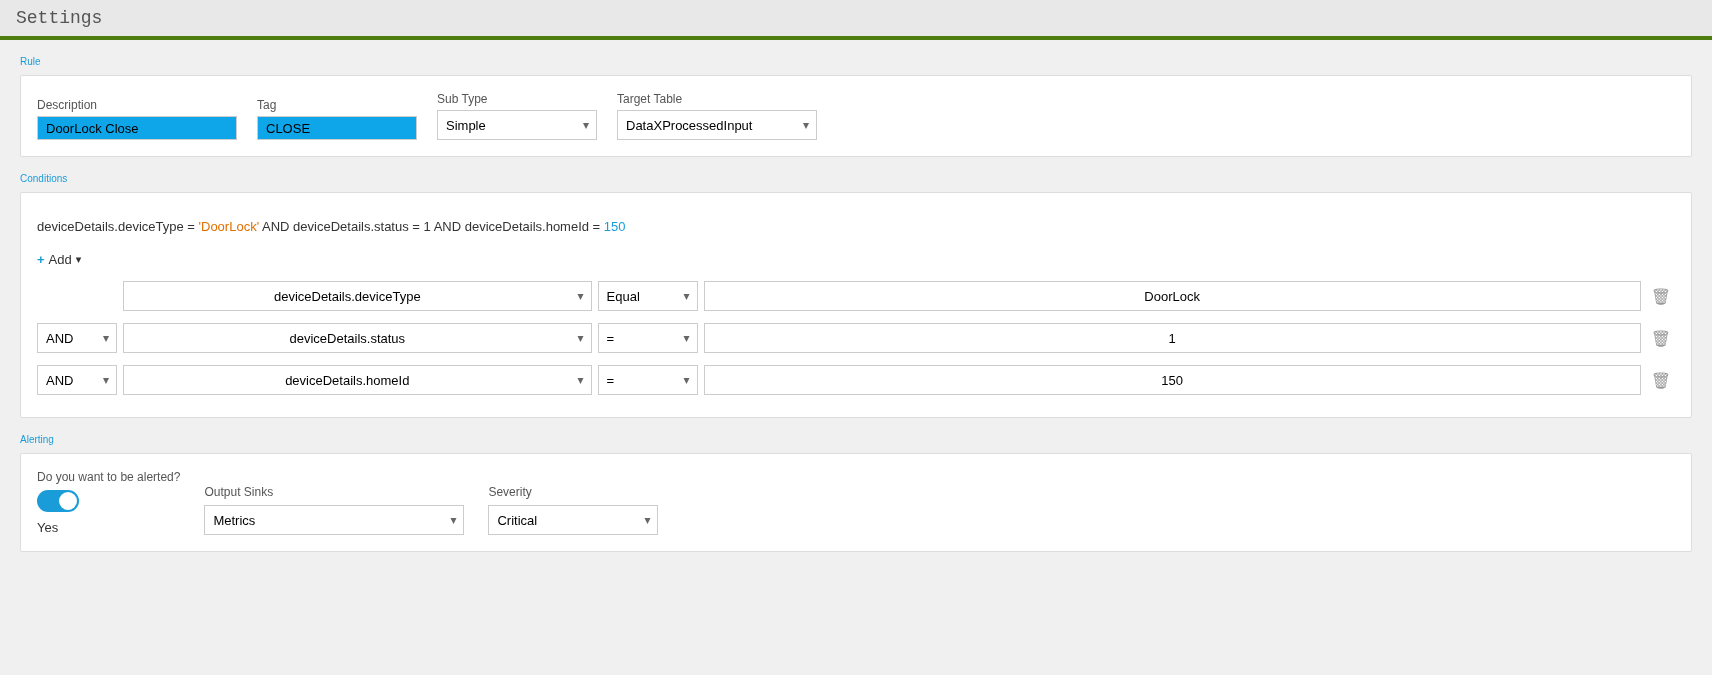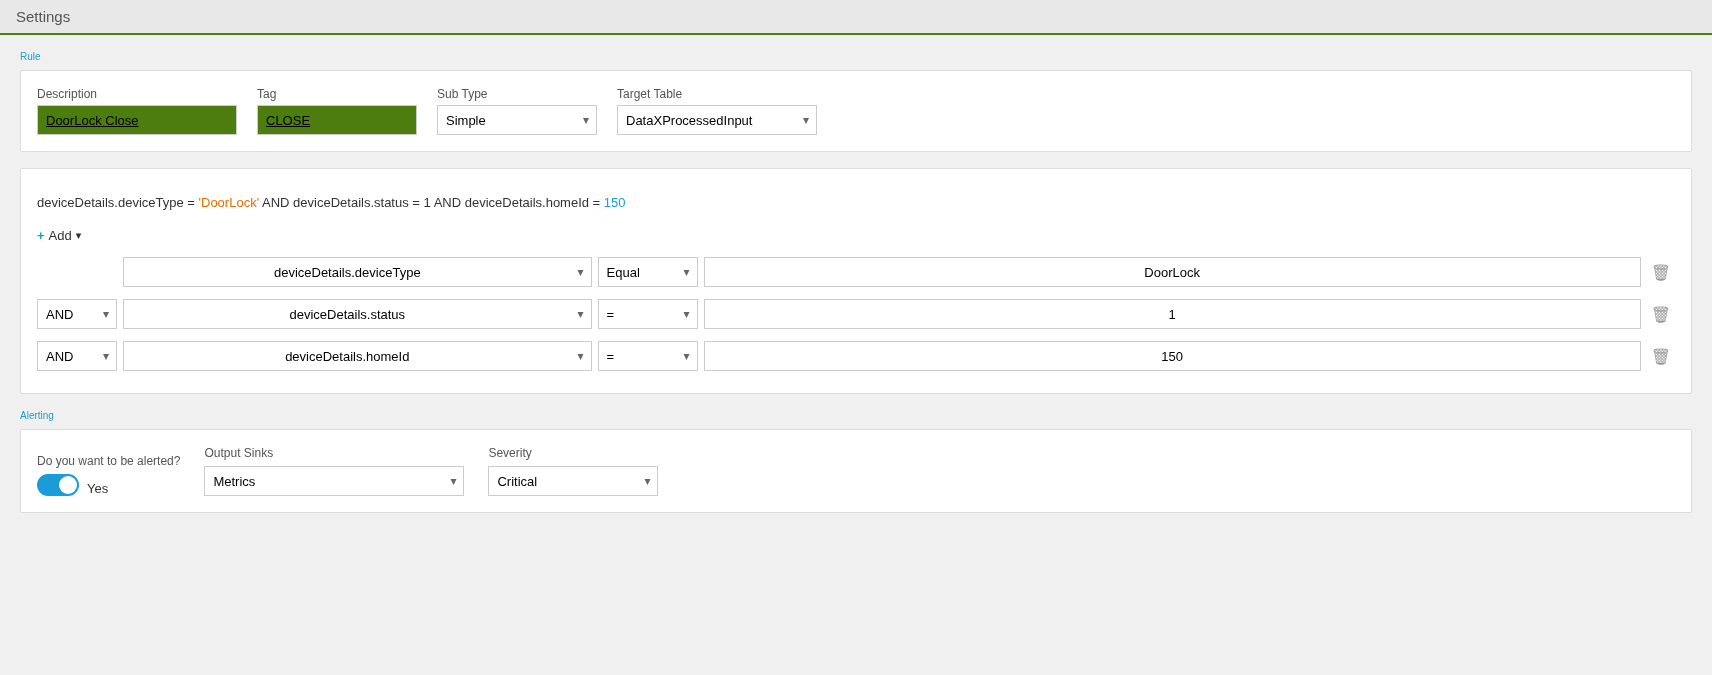--- a/index.html
+++ b/index.html
@@ -6,23 +6,24 @@
     body {
       font-family: 'Segoe UI', Arial, sans-serif;
       font-size: 13px;
       background: #f0f0f0;
       color: #333;
       min-height: 675px;
     }
     .page-title {
       background: #e8e8e8;
       padding: 8px 16px;
-      font-size: 15px;
+      font-size: 18px;
       color: #555;
-      border-bottom: 2px solid #4d7c0f;
+      border-bottom: 4px solid #4d7c0f;
+      font-family: Liberation Mono, monospace;
     }
     .content {
       padding: 16px 20px;
     }
     .section-title {
       color: #1a9cd8;
       font-size: 10px;
       font-weight: 500;
       margin-bottom: 8px;
     }
@@ -45,24 +46,23 @@
       justify-content: flex-end;
     }
     .form-group label {
       font-size: 12px;
       color: #555;
     }
     .form-group input[type="text"] {
       border: 1px solid #ccc;
       padding: 5px 8px;
       font-size: 13px;
-      height: 30px;
+      height: 24px;
       outline: none;
-      background: #4d7c0f;
-      text-decoration: underline;
+      background: #0ea5e9;
     }
     .desc-field { width: 200px; }
     .tag-field { width: 160px; }
     .select-wrapper {
       position: relative;
       display: inline-block;
     }
     .select-wrapper select {
       appearance: none;
       -webkit-appearance: none;
@@ -162,22 +162,23 @@
       align-items: center;
     }
     .conditions-rows {
       display: flex;
       flex-direction: column;
       gap: 6px;
     }
     
     .toggle-container {
       display: flex;
-      align-items: flex-end;
+      align-items: flex-start;
       gap: 8px;
+      flex-direction: column;
     }
     .toggle {
       position: relative;
       width: 42px;
       height: 22px;
     }
     .toggle-slider {
       position: absolute;
       top: 0; left: 0; right: 0; bottom: 0;
       background: #1a9cd8;
@@ -258,20 +259,21 @@
         <div class="select-wrapper target-select">
           <select>
             <option>DataXProcessedInput</option>
             <option>DataXRawInput</option>
           </select>
         </div>
       </div>
     </div>
   </div>
 
+  <div class="section-title">Conditions</div>
   <div class="section-card">
     <div class="condition-expr">
       <span class="cond-normal">deviceDetails.deviceType = </span><span class="cond-string">'DoorLock'</span><span class="cond-normal"> AND </span><span class="cond-normal">deviceDetails.status = 1</span><span class="cond-normal"> AND </span><span class="cond-normal">deviceDetails.homeId = </span><span class="cond-number">150</span>
     </div>
 
     <button class="add-btn">
       <span class="plus">+</span>
       <span>Add</span>
       <span class="chevron">▾</span>
     </button>

